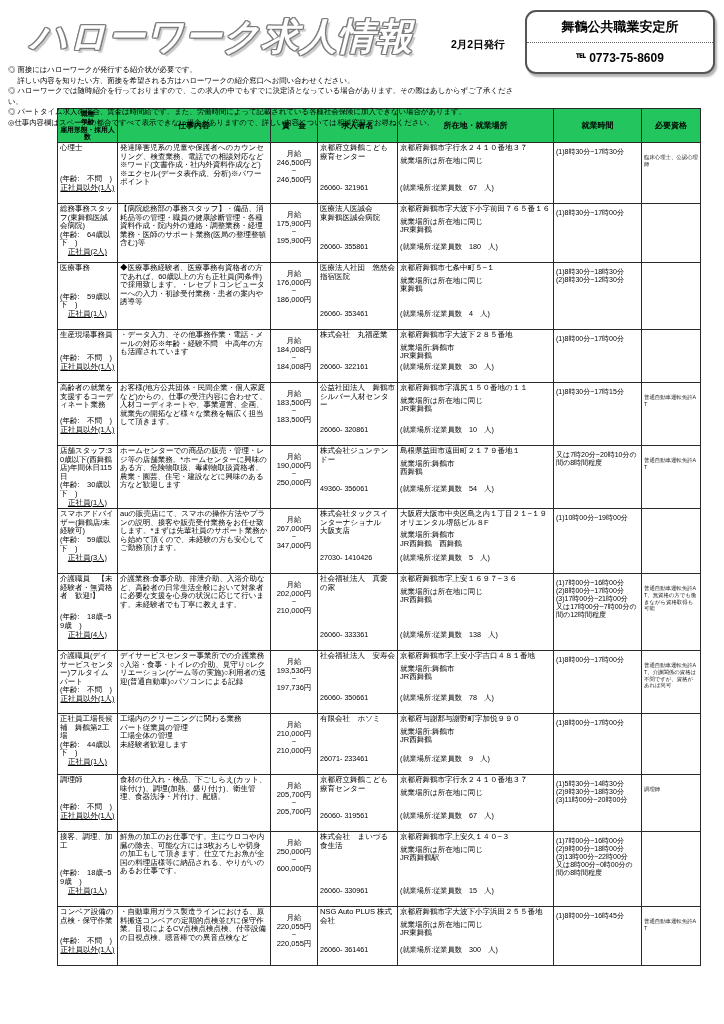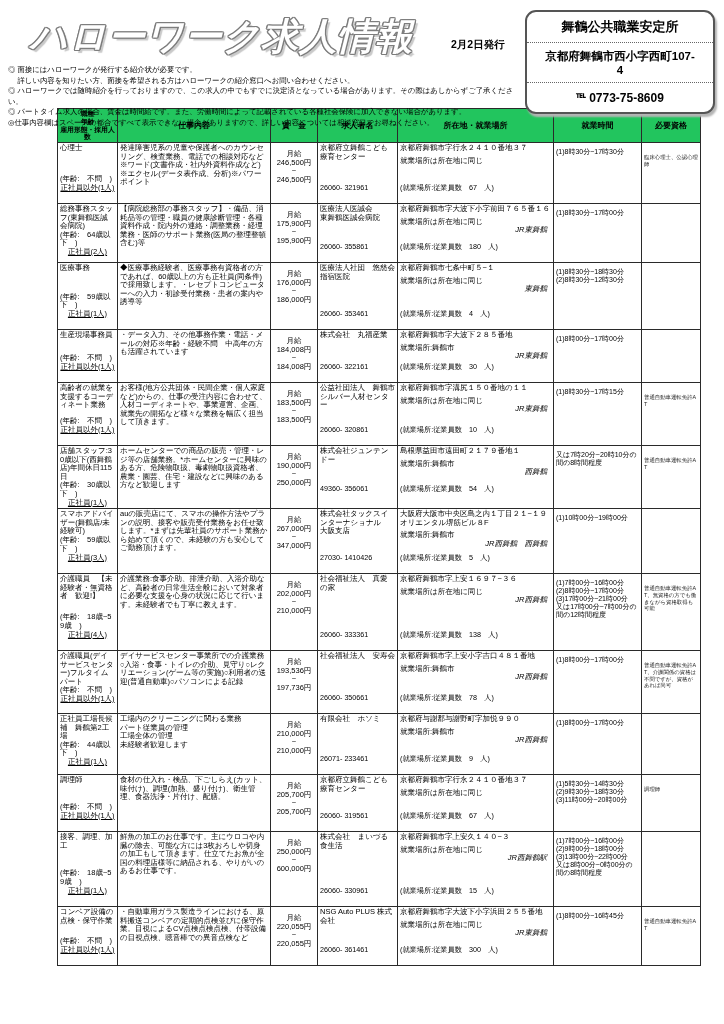--- a/index.html
+++ b/index.html
@@ -33,35 +33,34 @@
   .c2,.c3,.c6{display:block;white-space:pre-line;}
   .c3{text-align:center;padding-top:6px;}
   .c6{padding-top:4px;font-size:7px;}
   .c7{font-size:5.4px;line-height:1.25;padding-top:10px;color:#222;}
   .jt{white-space:pre-line;}
   .bottom{margin-top:auto;text-align:center;}
   .age{text-align:left;}
   .emp{text-decoration:underline;}
   .c4 .jobnum{margin-top:auto;font-size:7.2px;}
   .c5 .place{margin-top:4px;}
-  .c5 .station{text-align:right;padding-right:4px;font-style:italic;}
+  .c5 .station{padding-right:4px;}
   .c5 .emps{margin-top:auto;font-size:7.2px;}
 </style>
 </head>
 <body>
 
 <div class="page">
 
   <div class="hdr">
     <h1 class="title">ハローワーク求人情報</h1>
     <span class="issue-date">2月2日発行</span>
 
     <div class="office-box">
       <div class="ln o-name">舞鶴公共職業安定所</div>
-      <div class="ln o-addr">京都府舞鶴市西小字西町107-4</div>
       <div class="ln o-tel">℡ 0773-75-8609</div>
     </div>
 
     <div class="notes">◎ 面接にはハローワークが発行する紹介状が必要です。
 　 詳しい内容を知りたい方、面接を希望される方はハローワークの紹介窓口へお問い合わせください。
 ◎ ハローワークでは随時紹介を行っておりますので、この求人の中でもすでに決定済となっている場合があります。その際はあしからずご了承ください。
 ◎ パートタイム求人の場合、賃金は時間給です。また、労働時間によって記載されている各種社会保険に加入できない場合があります。
 ◎仕事内容欄はスペースの都合ですべて表示できない場合がありますので、詳しい内容については相談窓口でお尋ねください。</div>
   </div>
 

